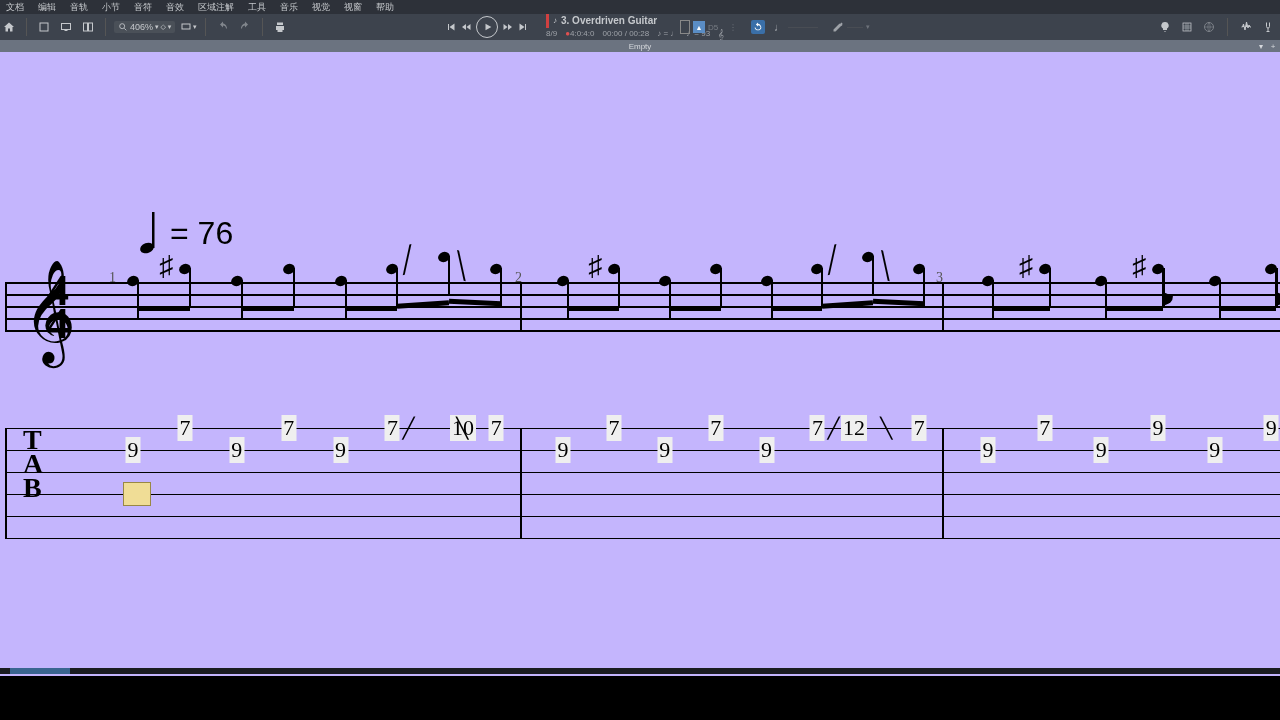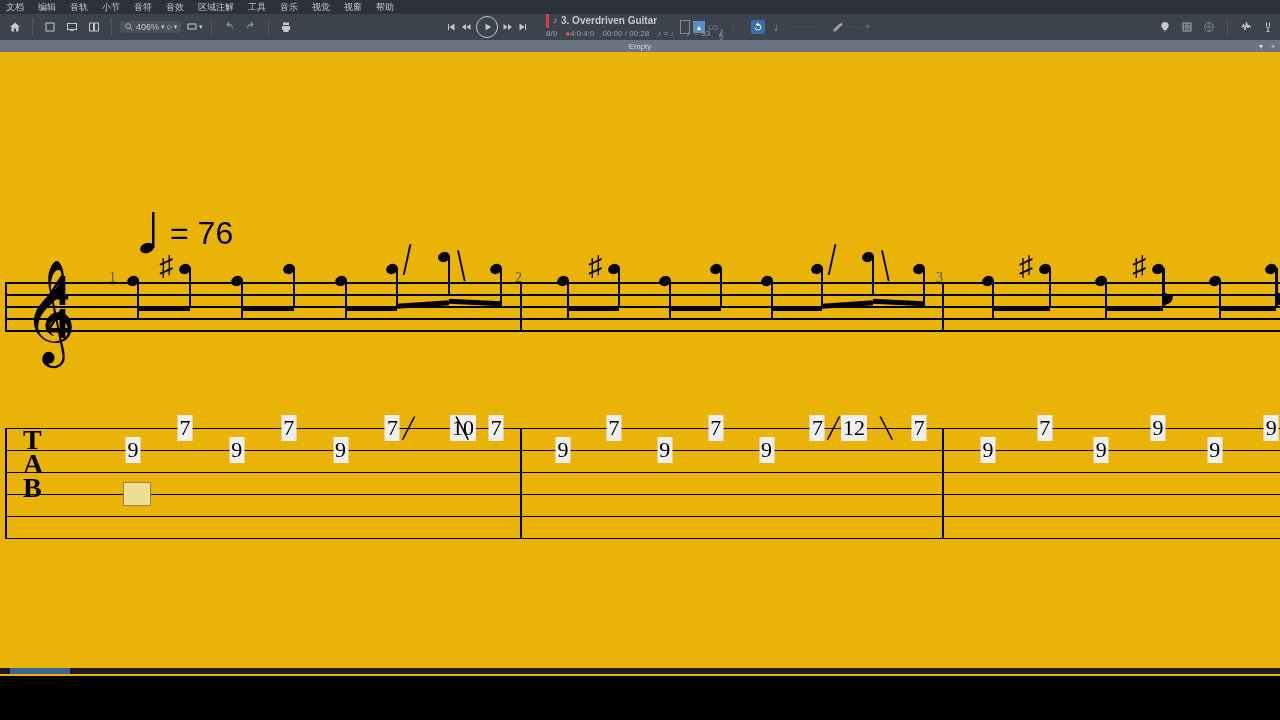--- a/index.html
+++ b/index.html
@@ -1,20 +1,20 @@
 <!DOCTYPE html>
 <html><head>
 <meta charset="utf-8">
 <style>
 * { margin: 0; padding: 0; box-sizing: border-box; font-family: Arial, sans-serif; }
 body { width: 1280px; height: 720px; background: #000; overflow: hidden; }
 .menubar { background: #2d3139; height: 14px; display: flex; padding-left: 6px; align-items: center; }
 .menubar span { color: #c5c8cc; font-size: 9px; margin-right: 14px; cursor: pointer; }
 .toolbar { background: #3d434d; height: 26px; display: flex; align-items: center; position: relative; }
-.tb-left { display: flex; align-items: center; gap: 4px; padding-left: 6px; }
+.tb-left { display: flex; align-items: center; gap: 4px; }
 .tb-btn { width: 18px; height: 18px; display: flex; align-items: center; justify-content: center; color: #c5c8cc; cursor: pointer; }
 .tb-btn svg { width: 12px; height: 12px; fill: #c5c8cc; }
 .divider { width: 1px; height: 18px; background: #555; margin: 0 4px; }
 .zoom-box { background: #4a5058; border-radius: 2px; padding: 1px 4px; font-size: 9px; color: #c5c8cc; display: flex; align-items: center; gap: 2px; }
 .transport { position: absolute; left: 444px; display: flex; align-items: center; gap: 2px; }
 .transport .tb-btn { width: 14px; }
 .play-btn { width: 22px; height: 22px; border: 1.5px solid #c5c8cc; border-radius: 50%; display: flex; align-items: center; justify-content: center; cursor: pointer; }
 .play-btn svg { fill: #c5c8cc; width: 10px; height: 10px; margin-left: 2px; }
 .track-info { position: absolute; left: 546px; color: #c5c8cc; font-size: 9px; }
 .track-title { font-weight: bold; font-size: 10px; display: flex; align-items: center; gap: 4px; }
@@ -24,21 +24,21 @@
 .right-ctrls { position: absolute; right: 4px; display: flex; gap: 6px; align-items: center; }
 .right-ctrls .tb-btn { width: 16px; }
 .mid-ctrls { position: absolute; left: 680px; display: flex; align-items: center; gap: 3px; font-size: 8px; color: #9ea2a8; }
 .mid-ind { width: 12px; height: 12px; background: #5a8dc5; display: flex; align-items: center; justify-content: center; font-size: 7px; color: #fff; }
 .chip { background: #3a6fa8; border-radius: 2px; width: 14px; height: 14px; display: flex; align-items: center; justify-content: center; }
 .chip svg { width: 10px; height: 10px; fill: #fff; }
 .tabbar { background: #6b7380; height: 12px; display: flex; align-items: center; color: #d5d8dc; font-size: 8px; position: relative; }
 .tabbar .center { position: absolute; left: 50%; transform: translateX(-50%); }
 .tabbar .right { position: absolute; right: 2px; display: flex; gap: 2px; }
 .tabbar .right span { width: 10px; text-align: center; cursor: pointer; }
-.score { background: #eab308; height: 624px; position: relative; overflow: hidden; }
+.score { background: #c4b5fd; height: 624px; position: relative; overflow: hidden; }
 .tempo { position: absolute; left: 140px; top: 160px; font-family: Georgia, serif; font-size: 32px; display: flex; align-items: center; gap: 10px; }
 .tempo svg { width: 20px; height: 42px; }
 .bar-num { position: absolute; font-family: Georgia, serif; font-size: 14px; color: #555; }
 .staff { position: absolute; left: 5px; right: 0; top: 230px; }
 .staff-line { position: absolute; left: 0; right: 0; height: 2px; background: #000; }
 .clef { position: absolute; left: 18px; top: -22px; font-family: serif; font-size: 90px; }
 .timesig { position: absolute; left: 42px; top: -8px; font-family: Georgia, serif; font-size: 44px; font-weight: bold; line-height: 0.75; }
 .barline { position: absolute; width: 2px; background: #000; top: 0; height: 48px; }
 .note { position: absolute; }
 .note .head { width: 12px; height: 10px; background: #000; border-radius: 50%; transform: rotate(-20deg); }

